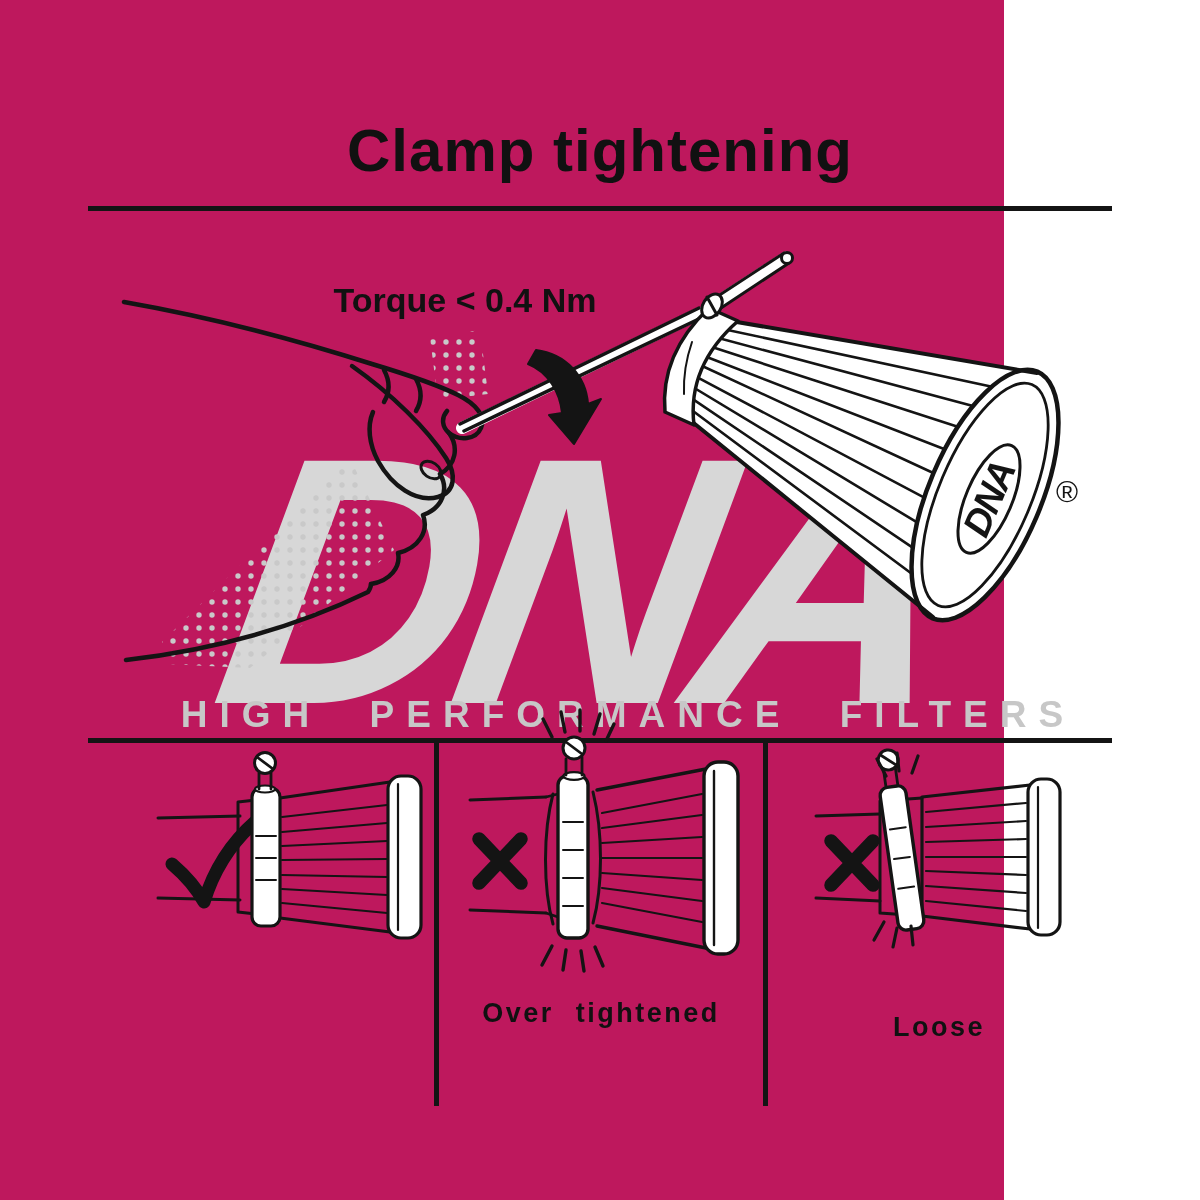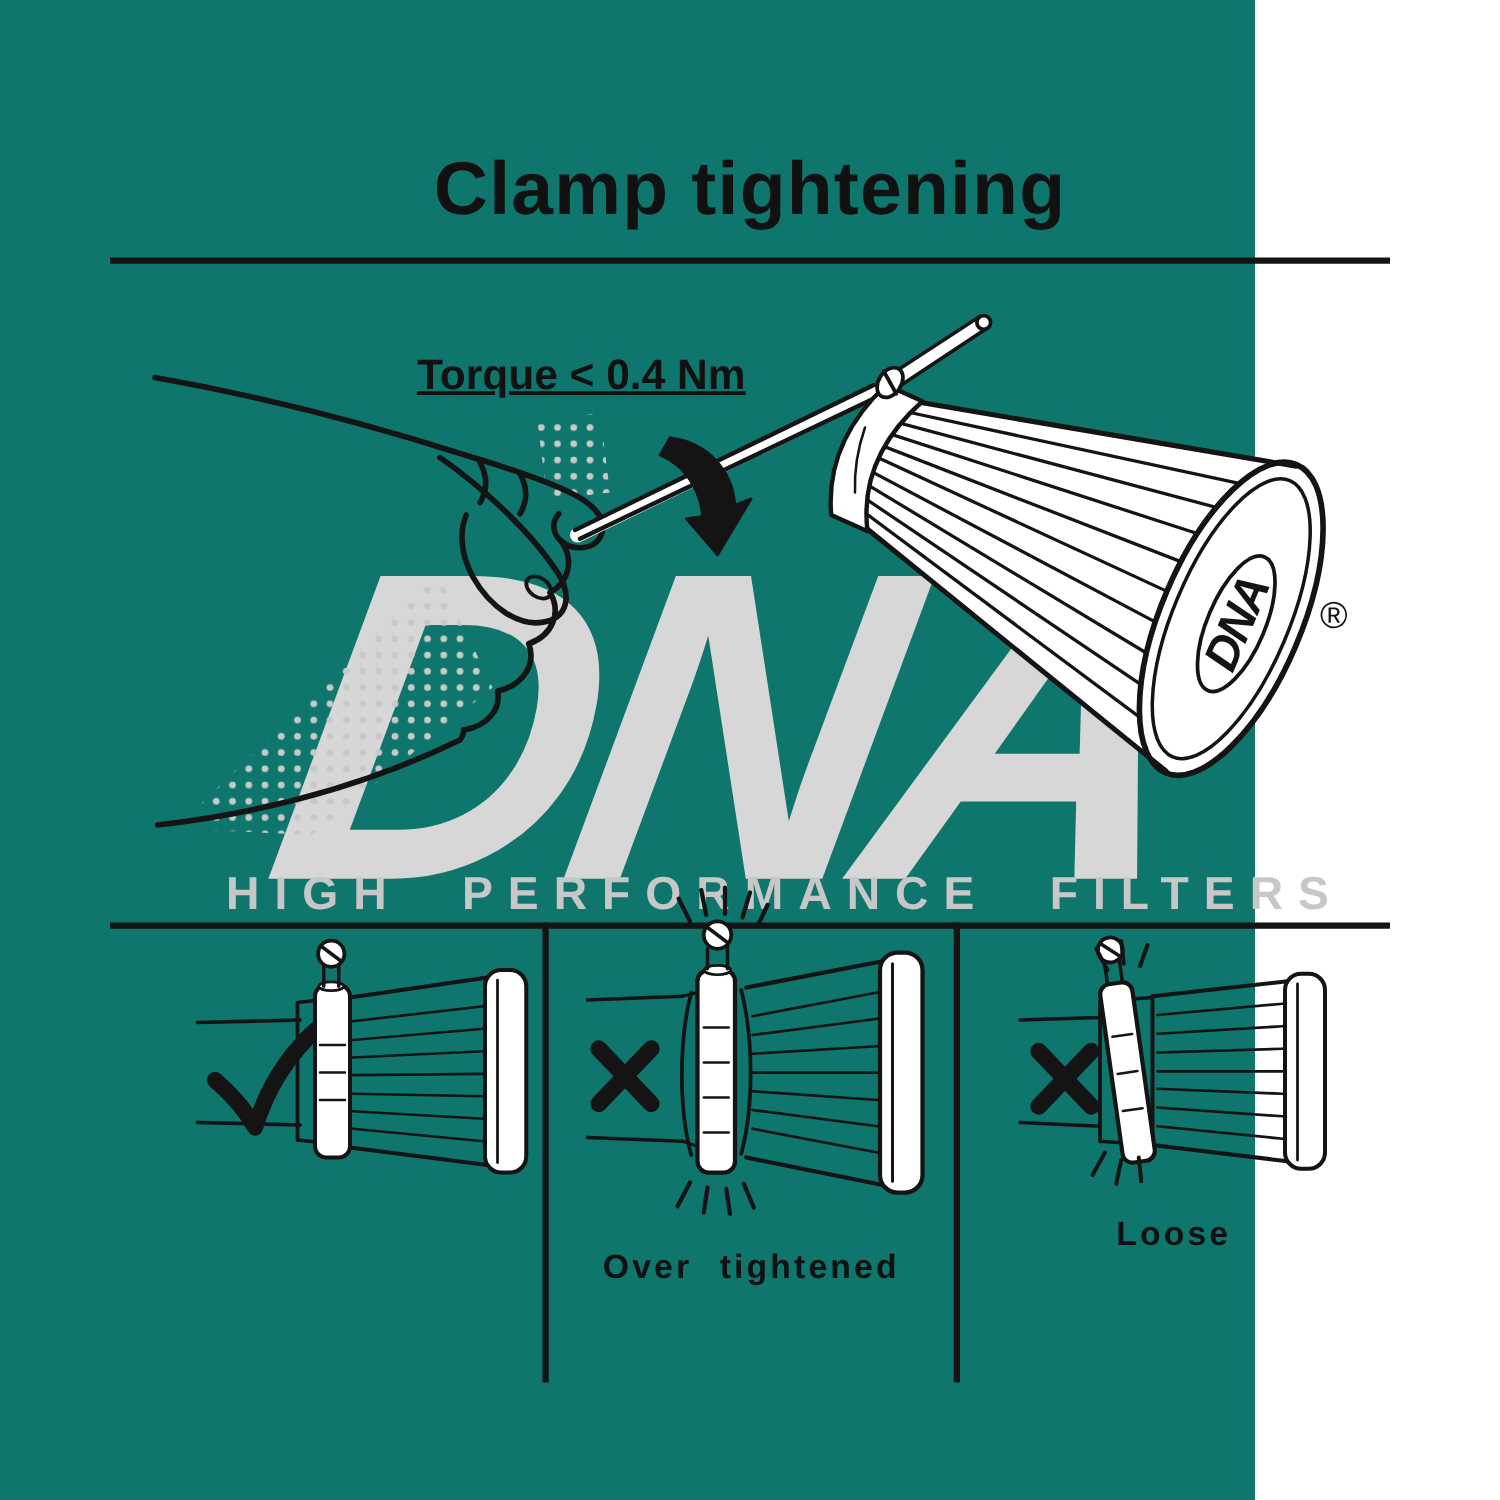--- a/index.html
+++ b/index.html
@@ -1,39 +1,39 @@
 <!DOCTYPE html>
 <html><head>
 <meta charset="utf-8">
 <style>
   html,body{margin:0;padding:0;background:#ffffff;}
   body{width:1200px;height:1200px;overflow:hidden;font-family:"Liberation Sans", sans-serif;}
-  .canvas{position:relative;width:1004px;height:1200px;background:#0f766e;}
+  .canvas{position:relative;width:1004px;height:1200px;background:#be185d;}
   .title{position:absolute;left:0;top:116px;width:1200px;text-align:center;margin:0;
          font-size:60px;font-weight:800;color:#111;letter-spacing:1px;}
   .rule{position:absolute;background:#141414;}
   .rule-top{left:88px;top:206px;width:1024px;height:5px;}
   .rule-mid{left:88px;top:738px;width:1024px;height:5px;}
   .vline-1{left:434px;top:738px;width:5px;height:368px;}
   .vline-2{left:763px;top:738px;width:5px;height:368px;}
   .torque{position:absolute;left:300px;top:281px;width:330px;text-align:center;
-          font-size:34px;font-weight:bold;color:#111;text-decoration:underline;}
+          font-size:34px;font-weight:bold;color:#111;}
   .watermark{position:absolute;left:230px;top:405px;font-size:352px;line-height:1;
              font-weight:bold;font-style:italic;color:#d7d7d7;letter-spacing:-18px;
              transform:skewX(-10deg);z-index:1;white-space:nowrap;}
   .tagline{position:absolute;left:0;top:694px;width:1200px;text-align:center;
            font-size:37px;font-weight:bold;color:#c7c7c7;letter-spacing:12px;
            word-spacing:26px;white-space:nowrap;z-index:1;padding-left:28px;}
   .art{position:absolute;left:0;top:0;width:1200px;height:1200px;z-index:2;}
   .panel-label{position:absolute;text-align:center;font-size:27px;font-weight:bold;
                color:#111;letter-spacing:2.5px;word-spacing:12px;z-index:3;}
   .pl-1a{left:90px;top:982px;width:345px;}
   .pl-1b{left:90px;top:1018px;width:345px;}
   .pl-2{left:439px;top:998px;width:324px;}
-  .pl-3{left:768px;top:972px;width:342px;}
+  .pl-3{left:768px;top:1012px;width:342px;}
 </style>
 </head>
 <body>
 
 <div class="canvas">
 
   <h1 class="title">Clamp tightening</h1>
   <div class="rule rule-top"></div>
 
   <div class="torque">Torque &lt; 0.4 Nm</div>

